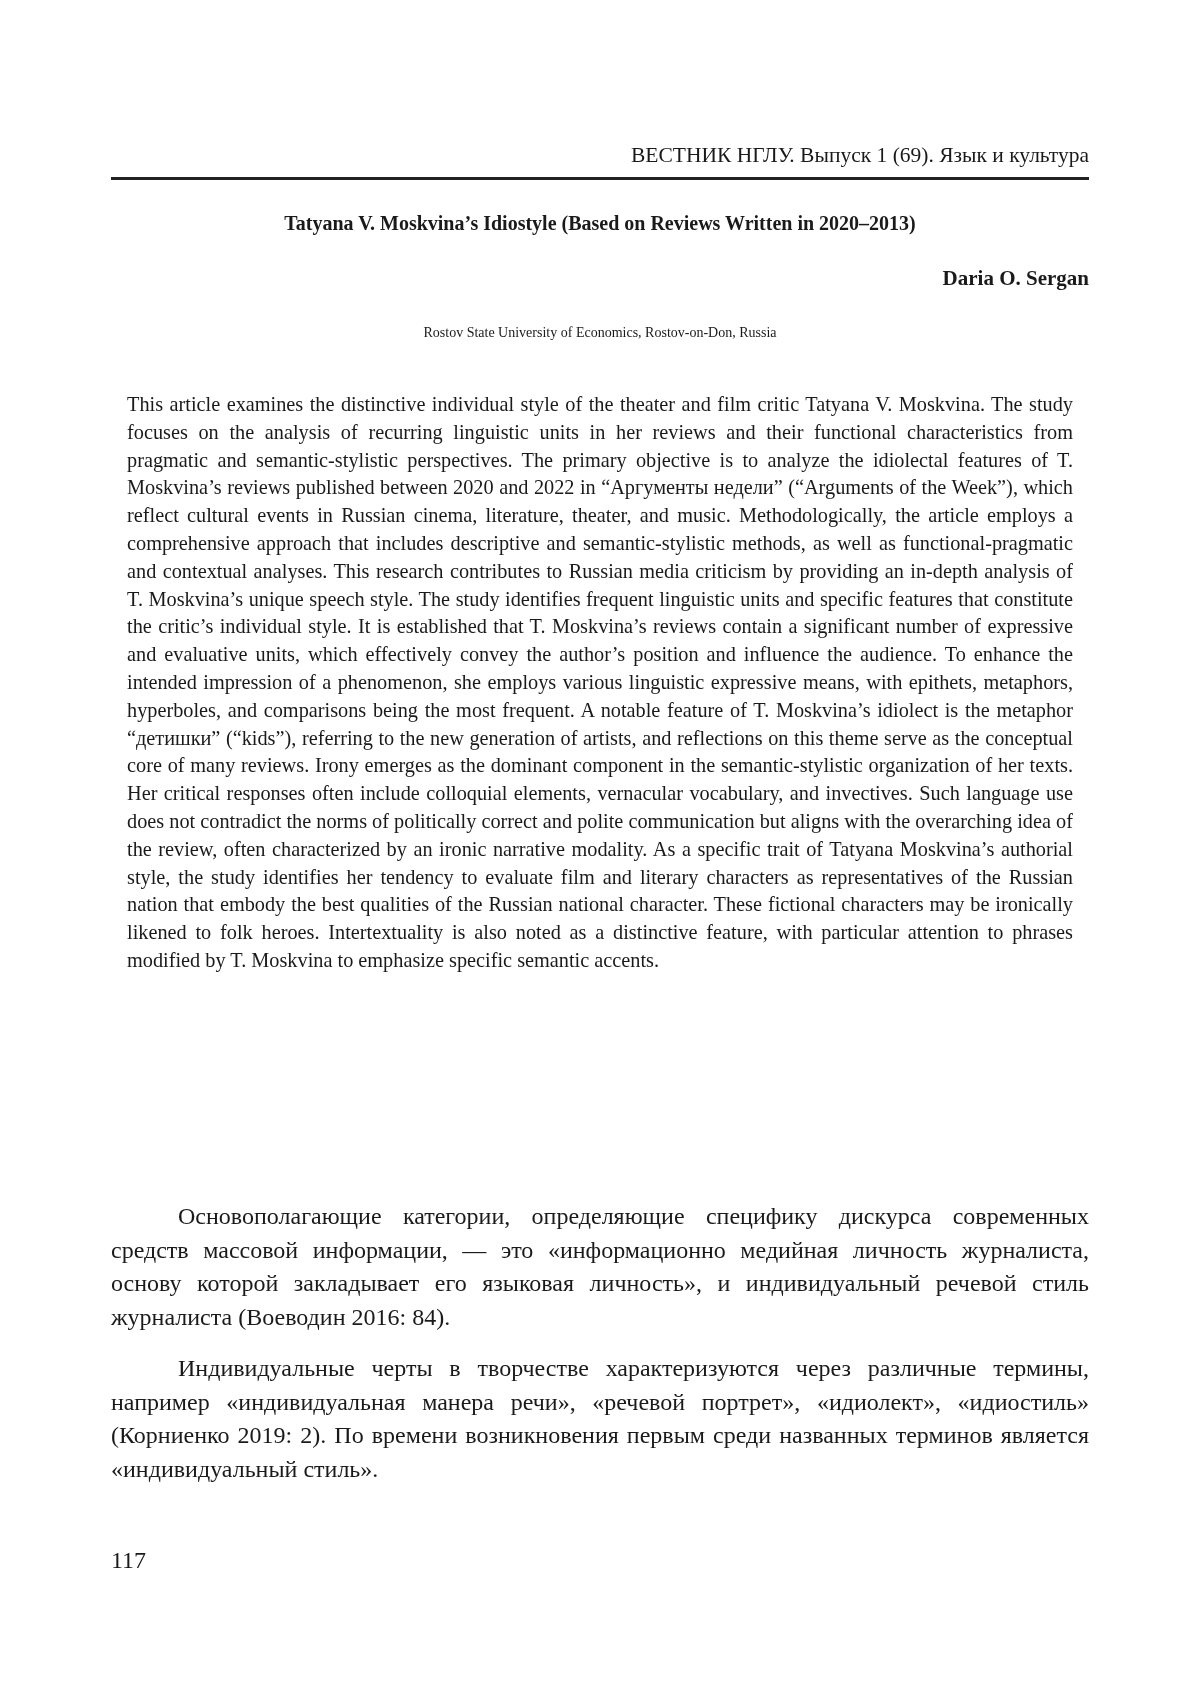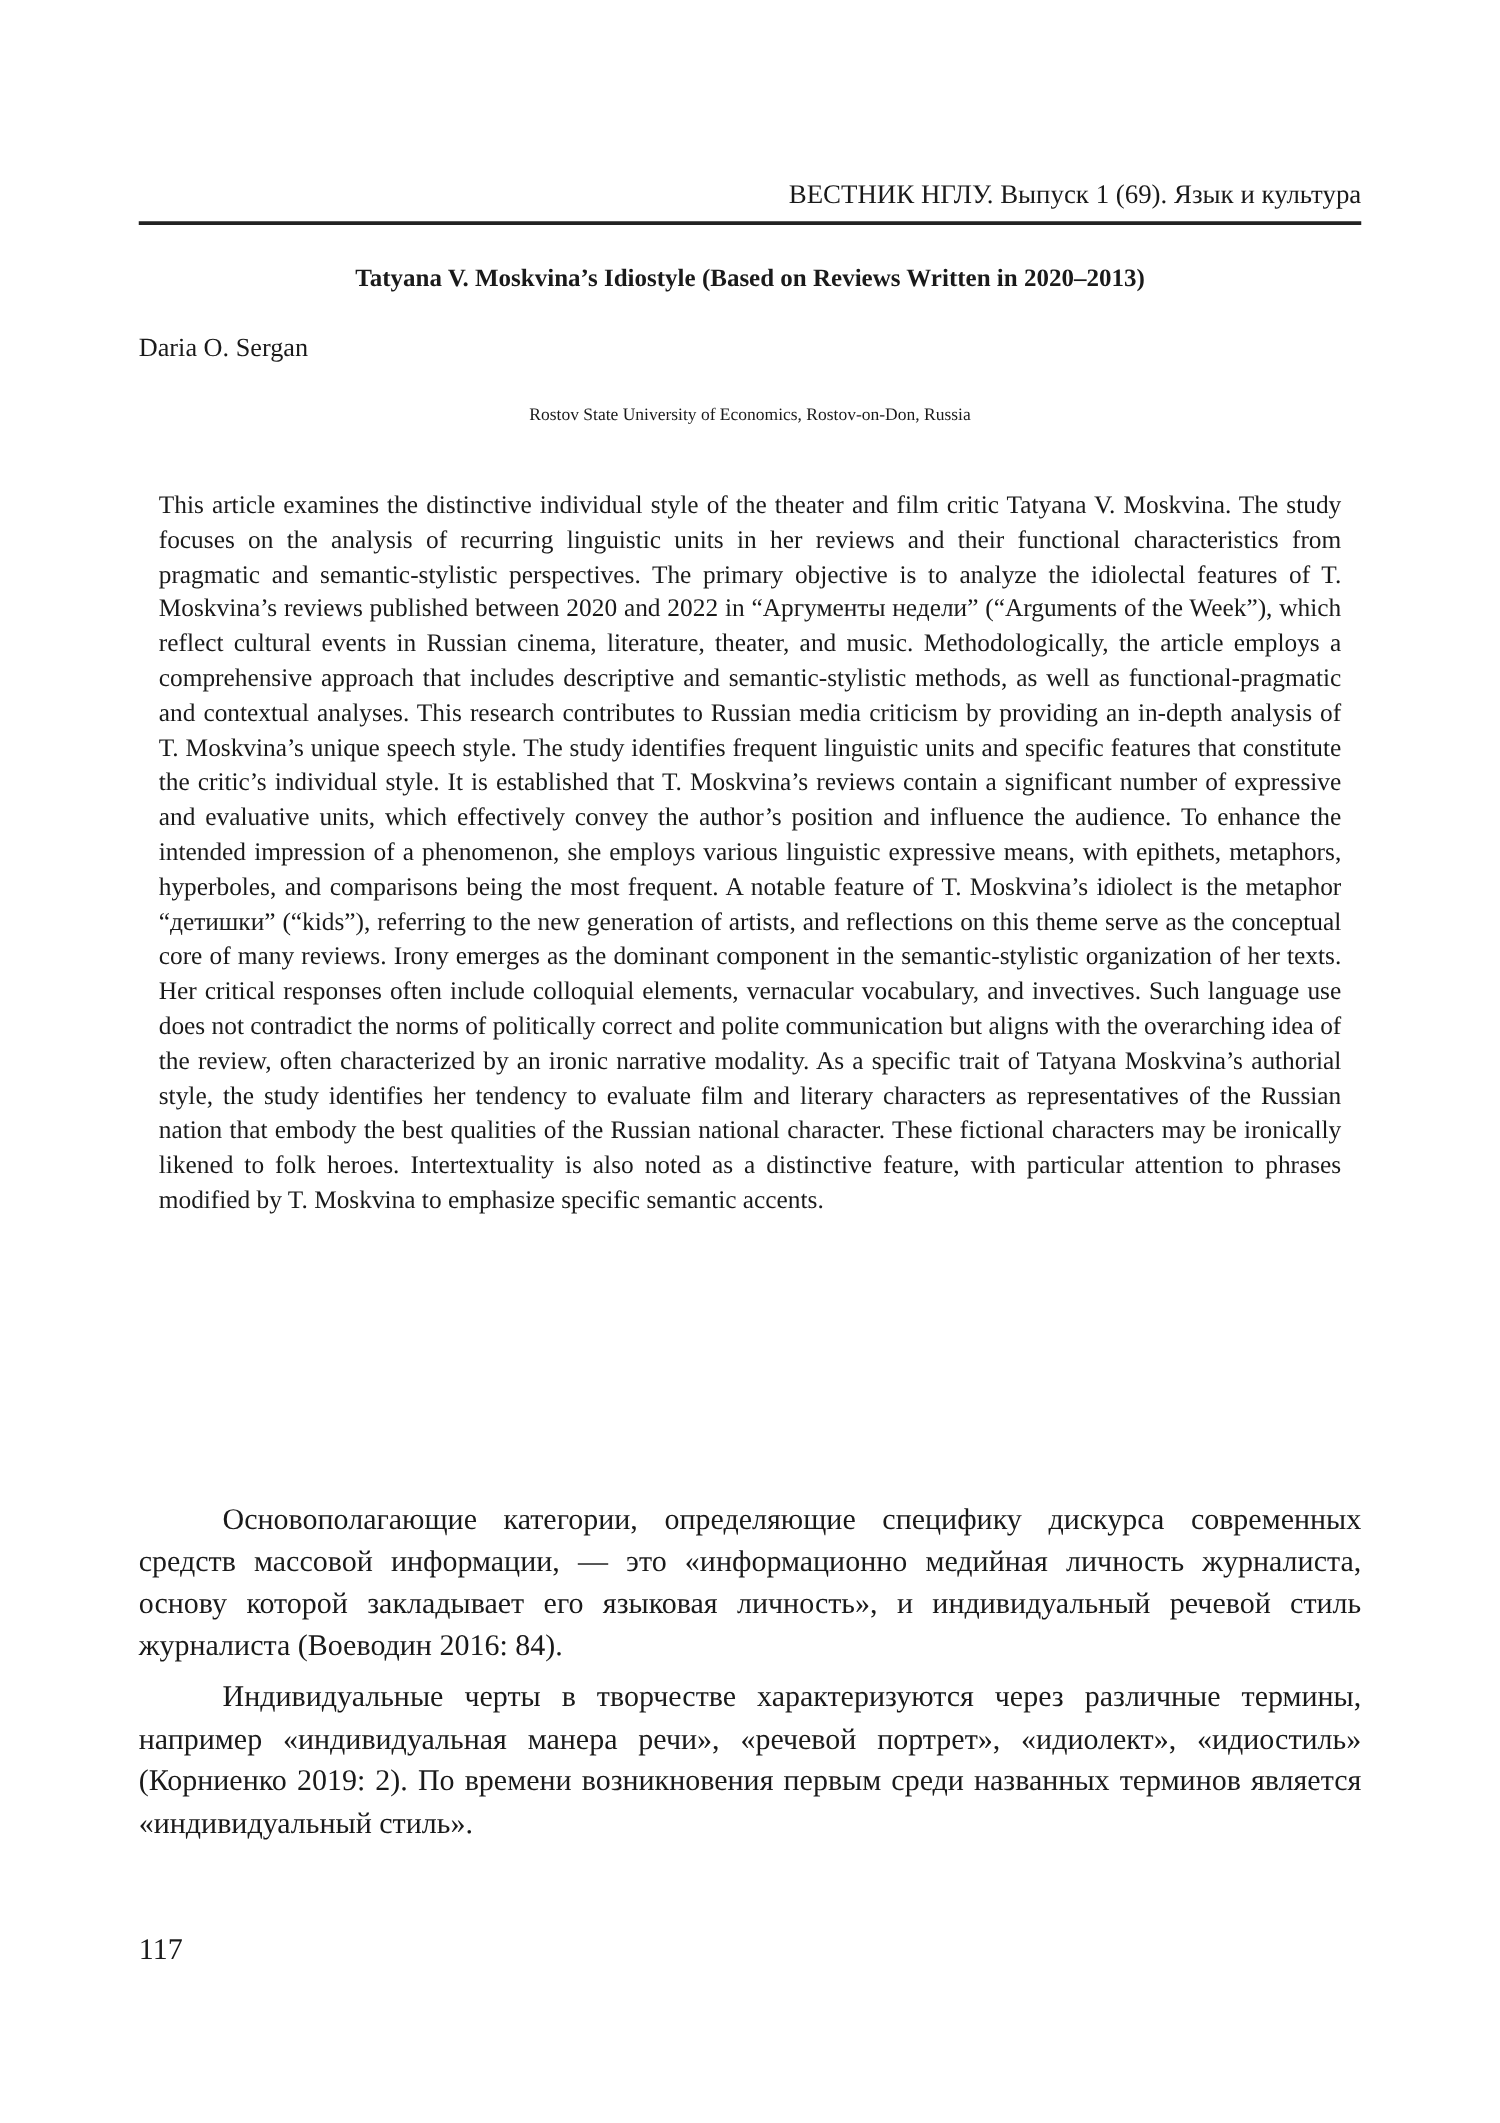--- a/index.html
+++ b/index.html
@@ -45,22 +45,22 @@
       width: 100%;
       text-align: center;
       font-weight: bold;
       font-size: 20px;
     }
     .author {
       position: absolute;
       top: 266px;
       left: 0;
       width: 100%;
-      text-align: left;
-      font-weight: normal;
+      text-align: right;
+      font-weight: bold;
       font-size: 21px;
     }
     .affiliation {
       position: absolute;
       top: 325px;
       left: 0;
       width: 100%;
       text-align: center;
       font-size: 14px;
     }
@@ -96,21 +96,21 @@
       margin: 0 0 0 67px;
       font-size: 24px;
       font-weight: bold;
       line-height: 33px;
     }
     .section p {
       margin: 0;
       text-indent: 67px;
     }
     .section p + p {
-      margin-top: 8px;
+      margin-top: 18px;
     }
     .page-number {
       position: absolute;
       top: 1547px;
       left: 0;
       width: 100%;
       text-align: left;
       font-size: 24px;
     }
   </style>

